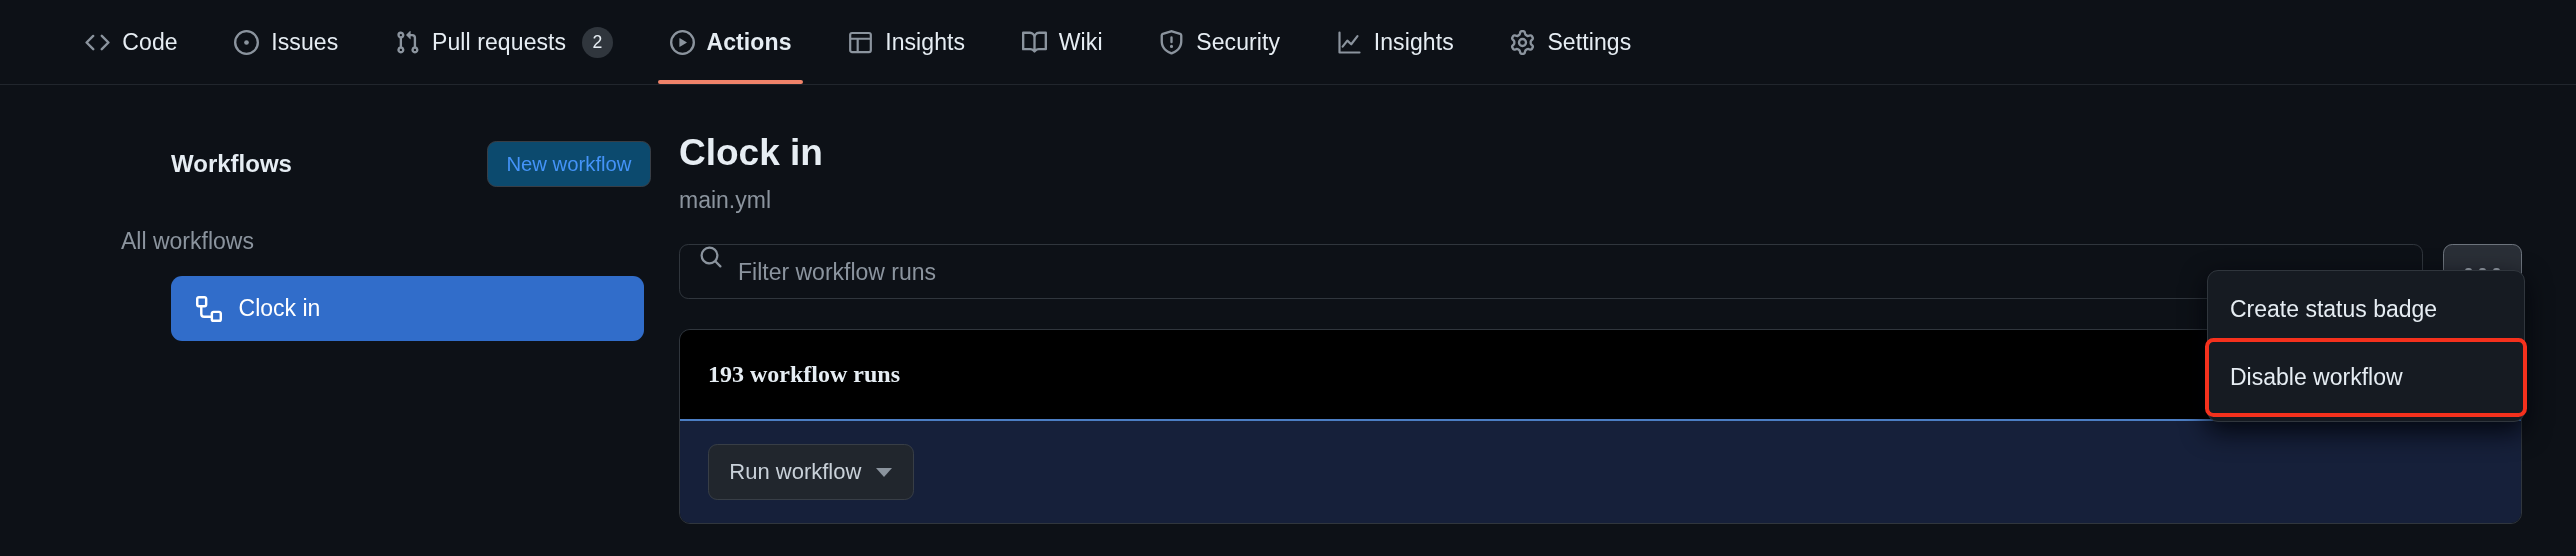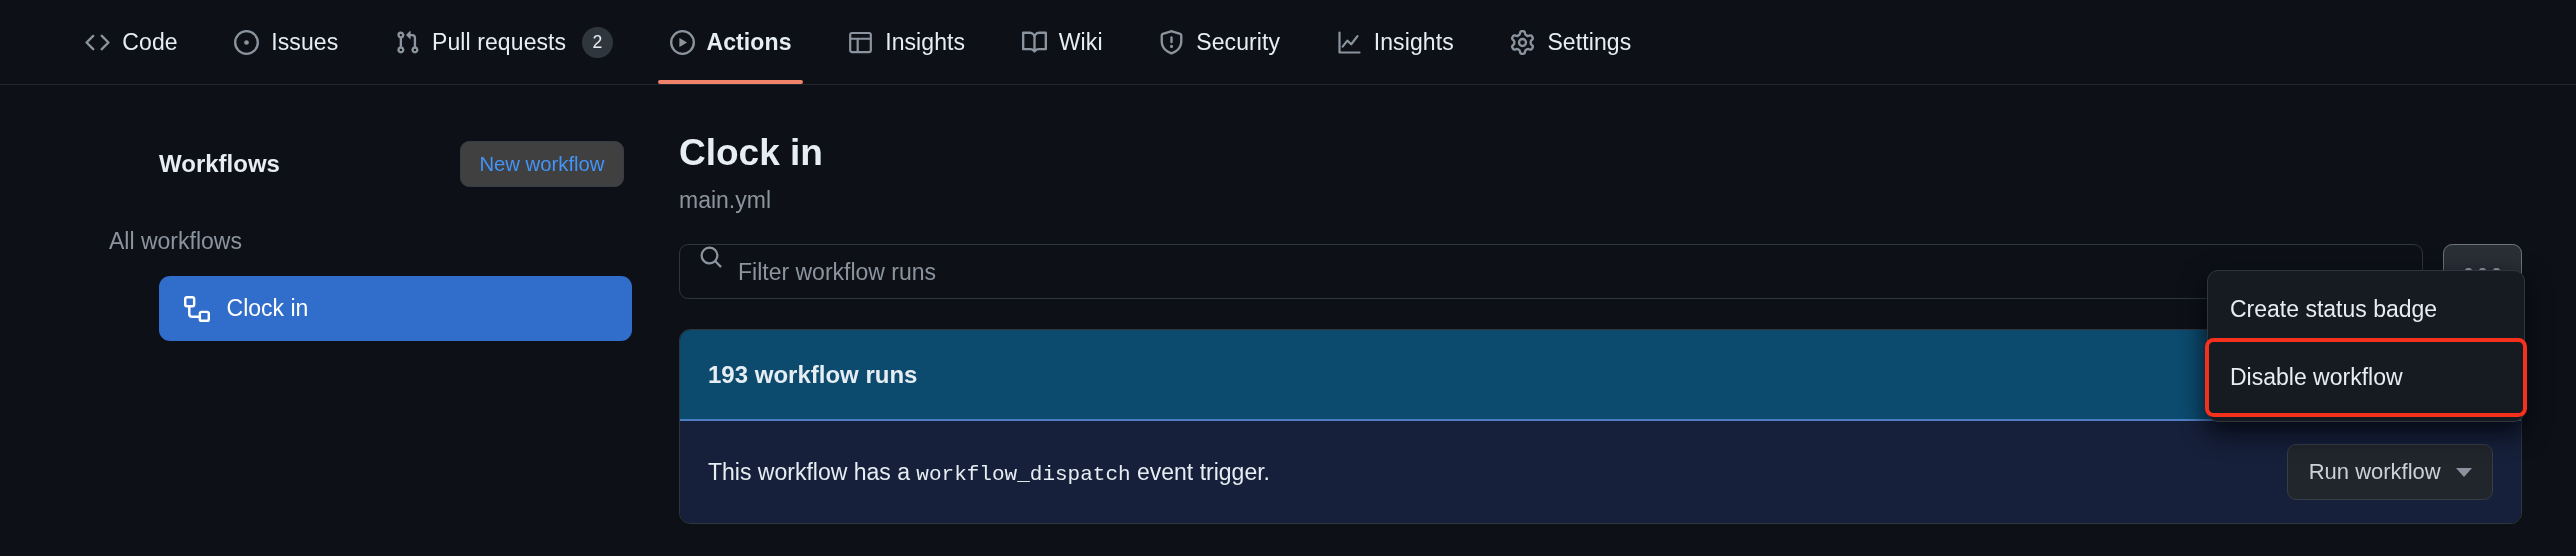--- a/index.html
+++ b/index.html
@@ -85,43 +85,43 @@
     position: absolute;
     left: 0; right: 0;
     top: 84px;
     height: 0.9px;
     background: #21262d;
   }
 
   
   #sidebar {
     position: absolute;
-    left: 0;
+    left: 12px;
     top: 85px;
     width: 647px;
     height: 471px;
   }
   #sidebar-head {
     display: flex;
     align-items: center;
     justify-content: space-between;
     padding: 0 0 0 159px;
     margin-top: 53px;
     height: 52px;
     box-sizing: border-box;
     width: 647px;
   }
   #sidebar-title {
     font-size: 24px;
     font-weight: bold;
     color: #e6edf3;
   }
   #new-workflow-btn {
-    margin-right: 23px;
-    background: #404040;
+    margin-right: 8px;
+    background: #0c4a6e;
     border: 0.9px solid #383e46;
     color: #4493f8;
     font-size: 20.3px;
     font-family: "Liberation Sans", sans-serif;
     padding: 12px 18.5px;
     border-radius: 9.2px;
     cursor: pointer;
     white-space: nowrap;
     line-height: 1;
   }
@@ -288,27 +288,28 @@
   
   #runs-card {
     margin-top: 30.5px;
     width: 1843px;
     border: 0.9px solid #30363d;
     border-radius: 11px;
     overflow: hidden;
     box-sizing: border-box;
   }
   #runs-card-header {
-    background: #0c4a6e;
+    background: #000000;
     height: 89px;
     display: flex;
     align-items: center;
     justify-content: space-between;
     padding: 0 28px;
     box-sizing: border-box;
+    font-family: Liberation Serif, serif;
   }
   #runs-count {
     font-size: 24px;
     font-weight: bold;
     color: #e6edf3;
   }
   #runs-filters {
     display: flex;
     align-items: center;
     gap: 43px;
@@ -511,25 +512,20 @@
           <span class="caret-down"></span>
         </div>
         <div class="runs-filter">
           <span>Status</span>
           <span class="caret-down"></span>
         </div>
       </div>
     </div>
 
     <div id="dispatch-banner">
-      <div id="dispatch-text">
-        <span>This workflow has a</span>
-        <code>workflow_dispatch</code>
-        <span>event trigger.</span>
-      </div>
       <button id="run-workflow-btn">
         <span>Run workflow</span>
         <span class="caret-down"></span>
       </button>
     </div>
   </div>
 
   <div id="kebab-menu">
     <div class="menu-item">Create status badge</div>
     <div class="menu-item highlighted">Disable workflow</div>

